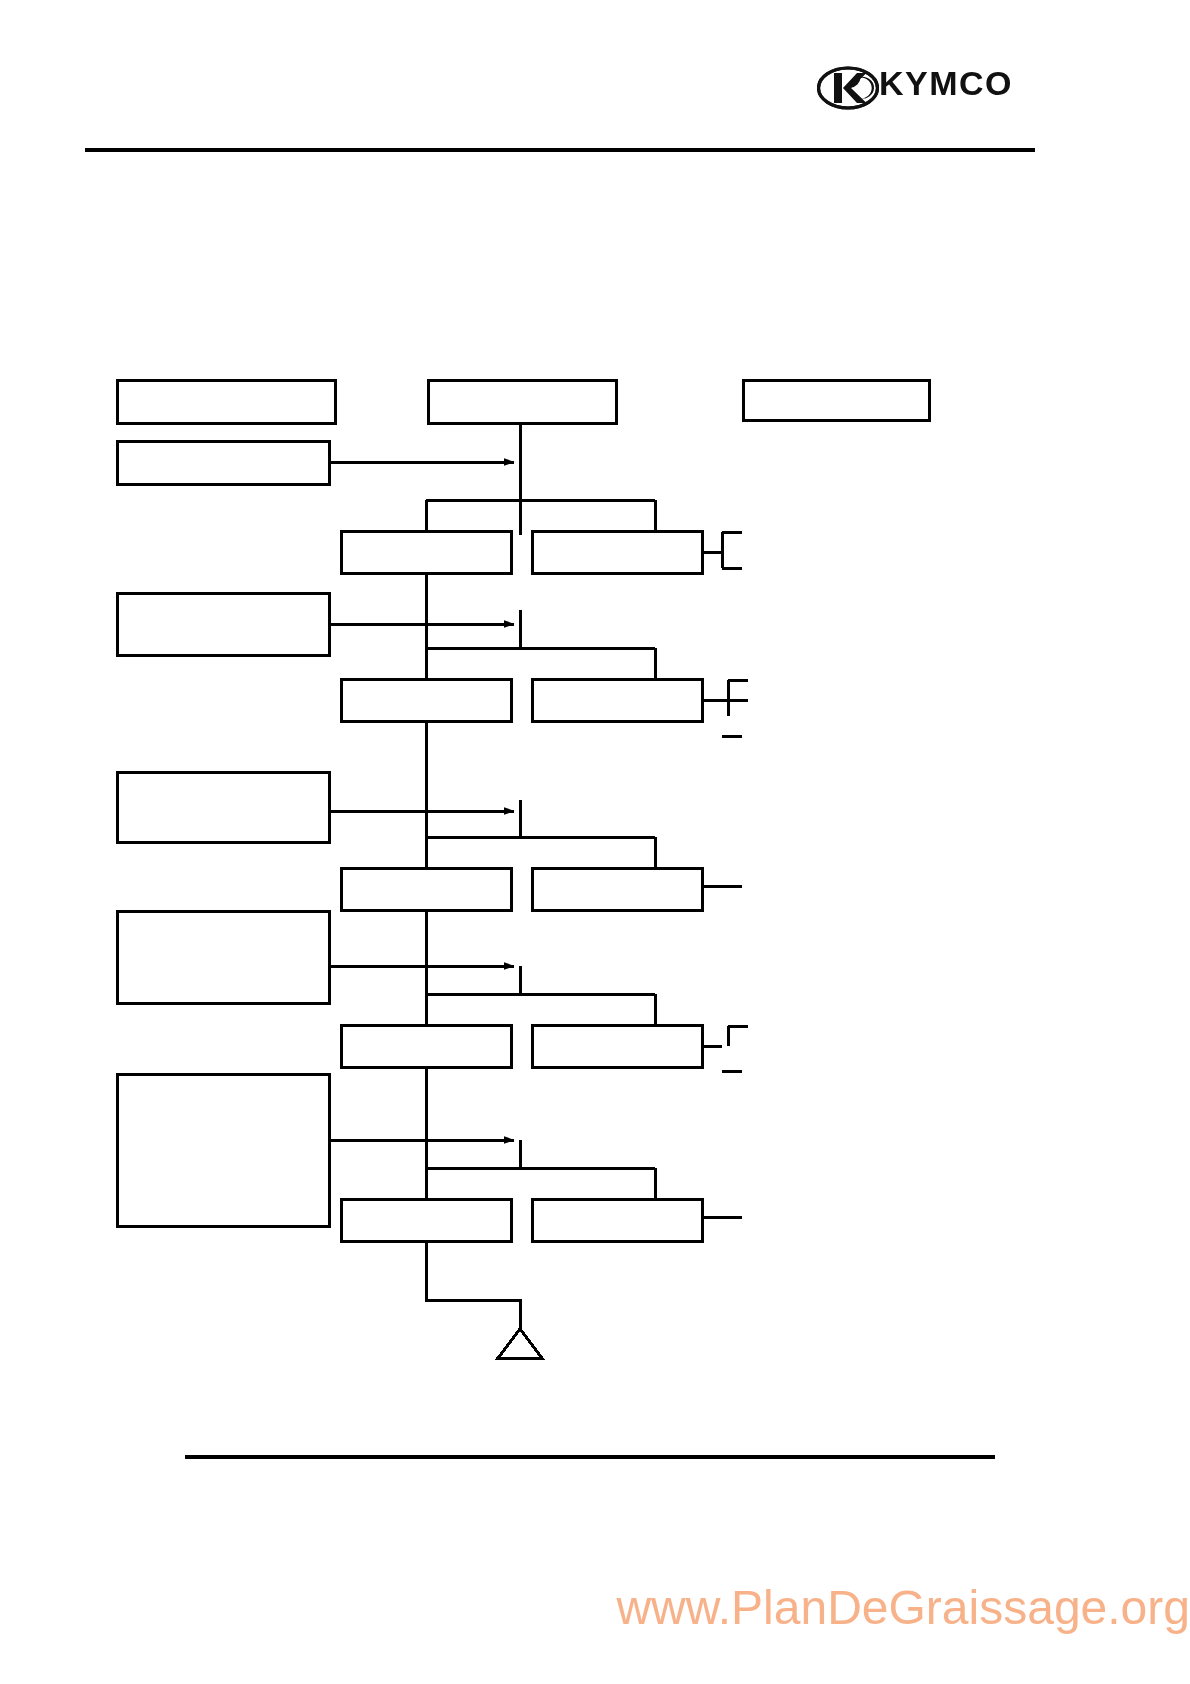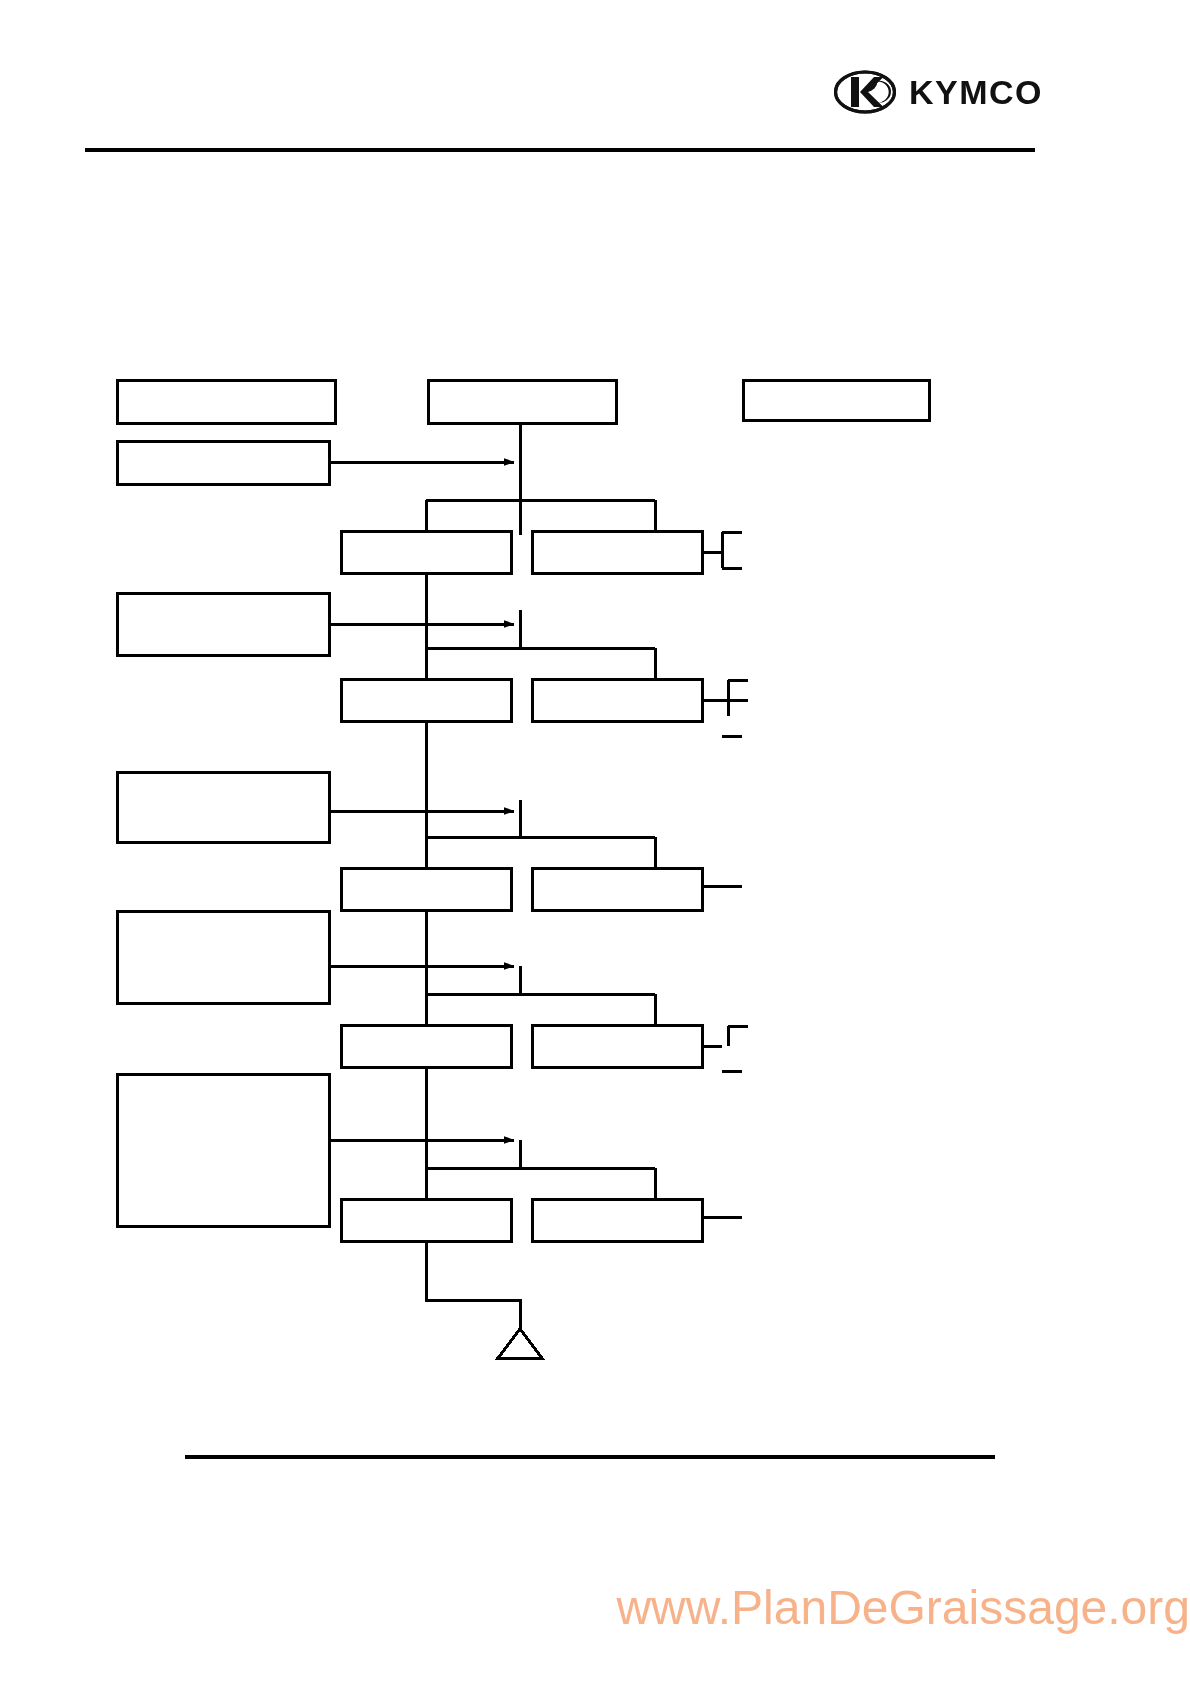--- a/index.html
+++ b/index.html
@@ -1,22 +1,22 @@
 <!DOCTYPE html>
 <html><head>
 <meta charset="utf-8">
 <style>
   html,body{margin:0;padding:0;background:#ffffff;}
   body{width:1190px;height:1684px;position:relative;
        font-family:"Liberation Sans", sans-serif;
        -webkit-font-smoothing:antialiased;overflow:hidden;}
 
   
-  #brand-logo{position:absolute;left:834px;top:66px;width:215px;height:52px;
-              display:flex;align-items:center;gap:13px;}
+  #brand-logo{position:absolute;left:817px;top:66px;width:215px;height:52px;
+              display:flex;}
   #brand-mark{width:62px;height:44px;flex:0 0 auto;}
   #brand-word{font-size:34px;font-weight:bold;letter-spacing:1.5px;color:#111;
               font-family:"Liberation Sans", sans-serif;line-height:1;}
 
   .rule{position:absolute;background:#000;}
   #header-rule{left:85px;top:148px;width:950px;height:4px;}
   #footer-rule{left:185px;top:1455px;width:810px;height:4px;}
 
   
   #flowchart{position:absolute;left:0;top:0;width:1190px;height:1684px;}

